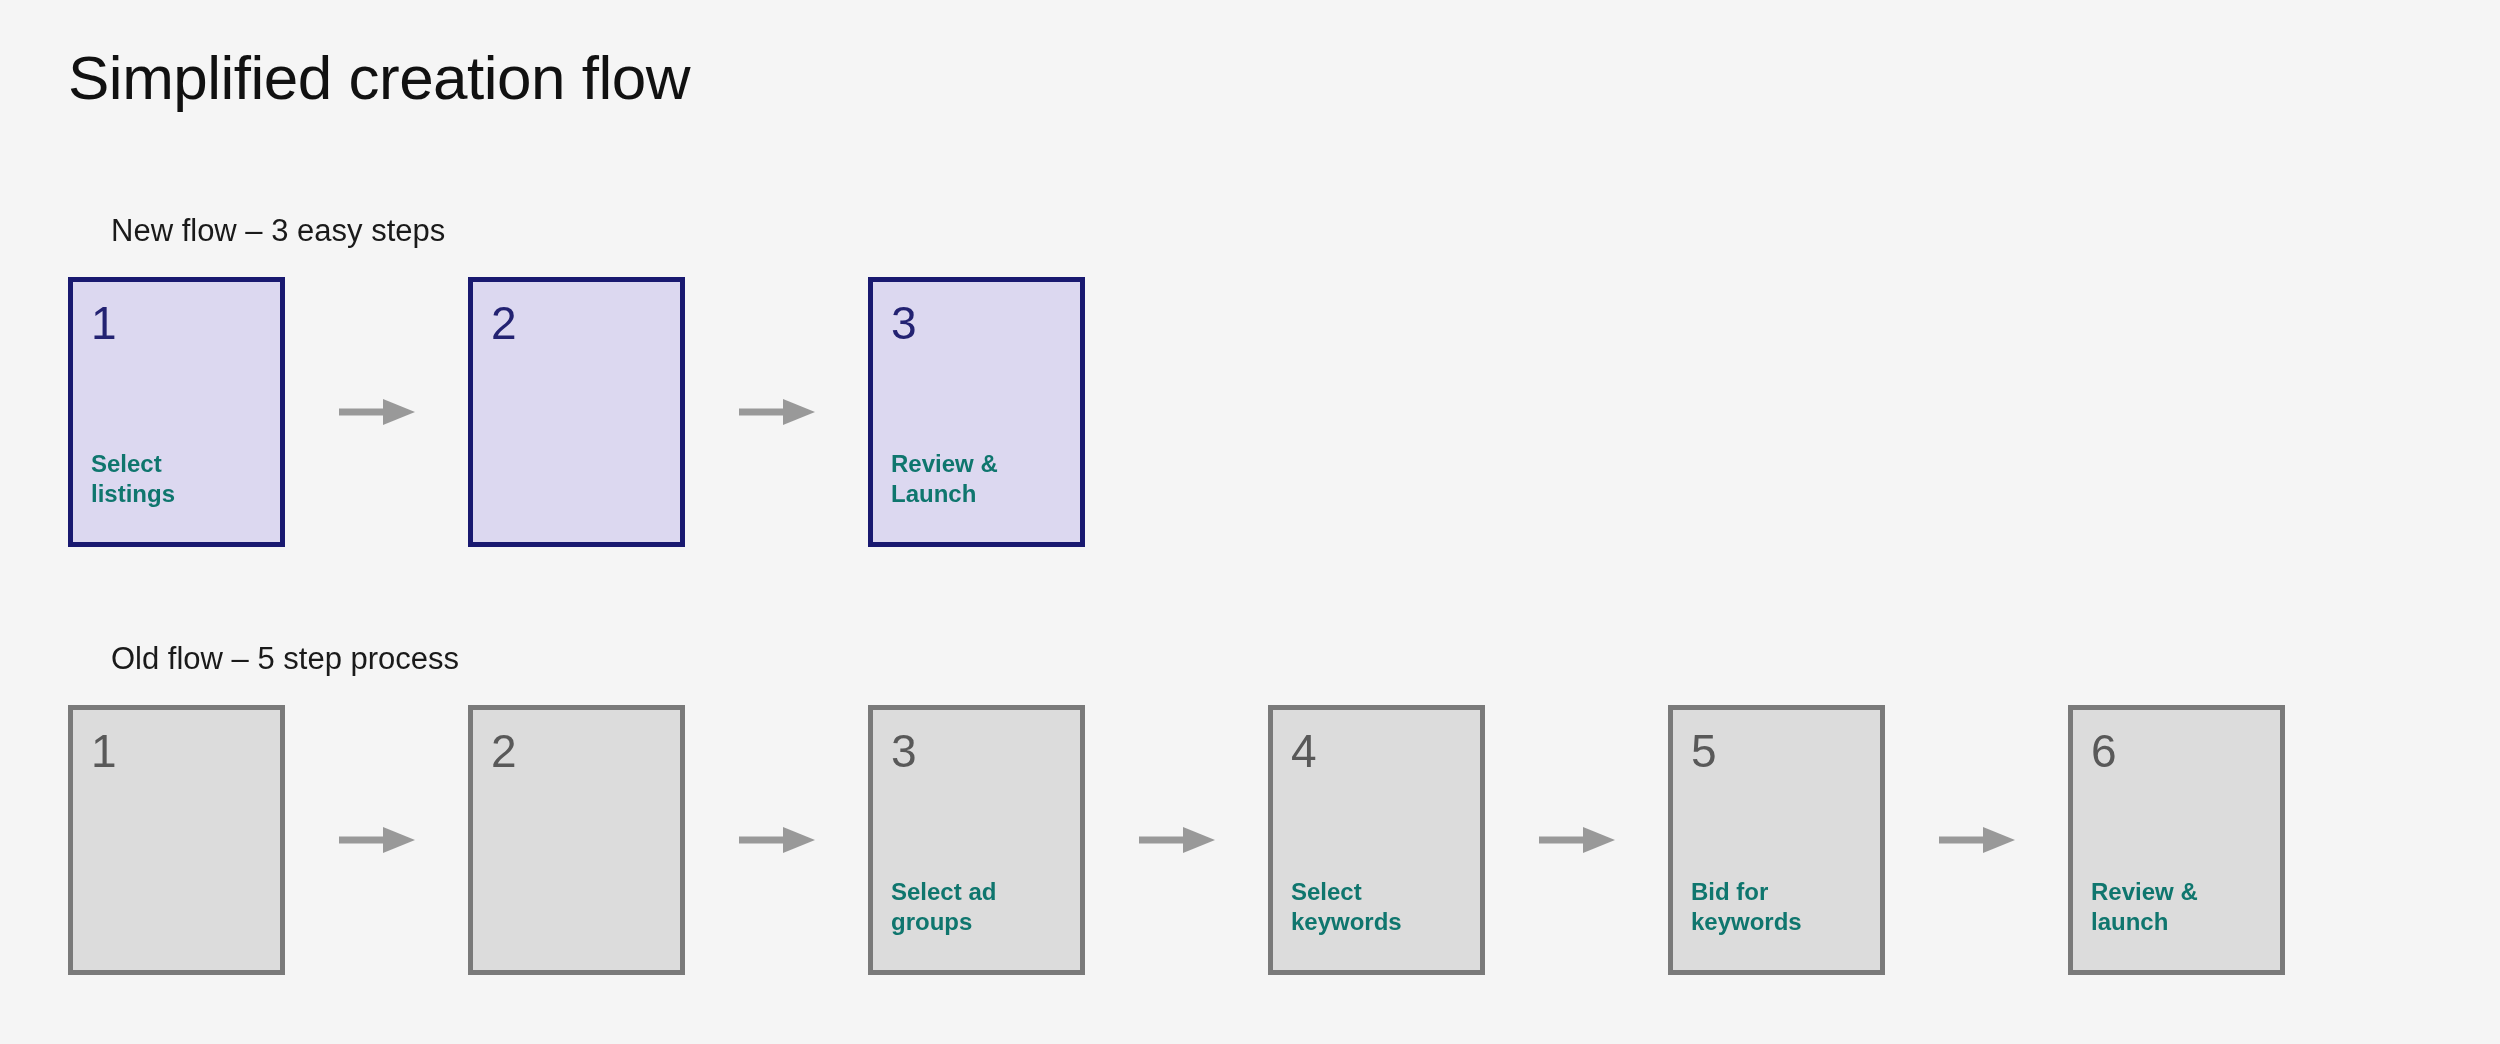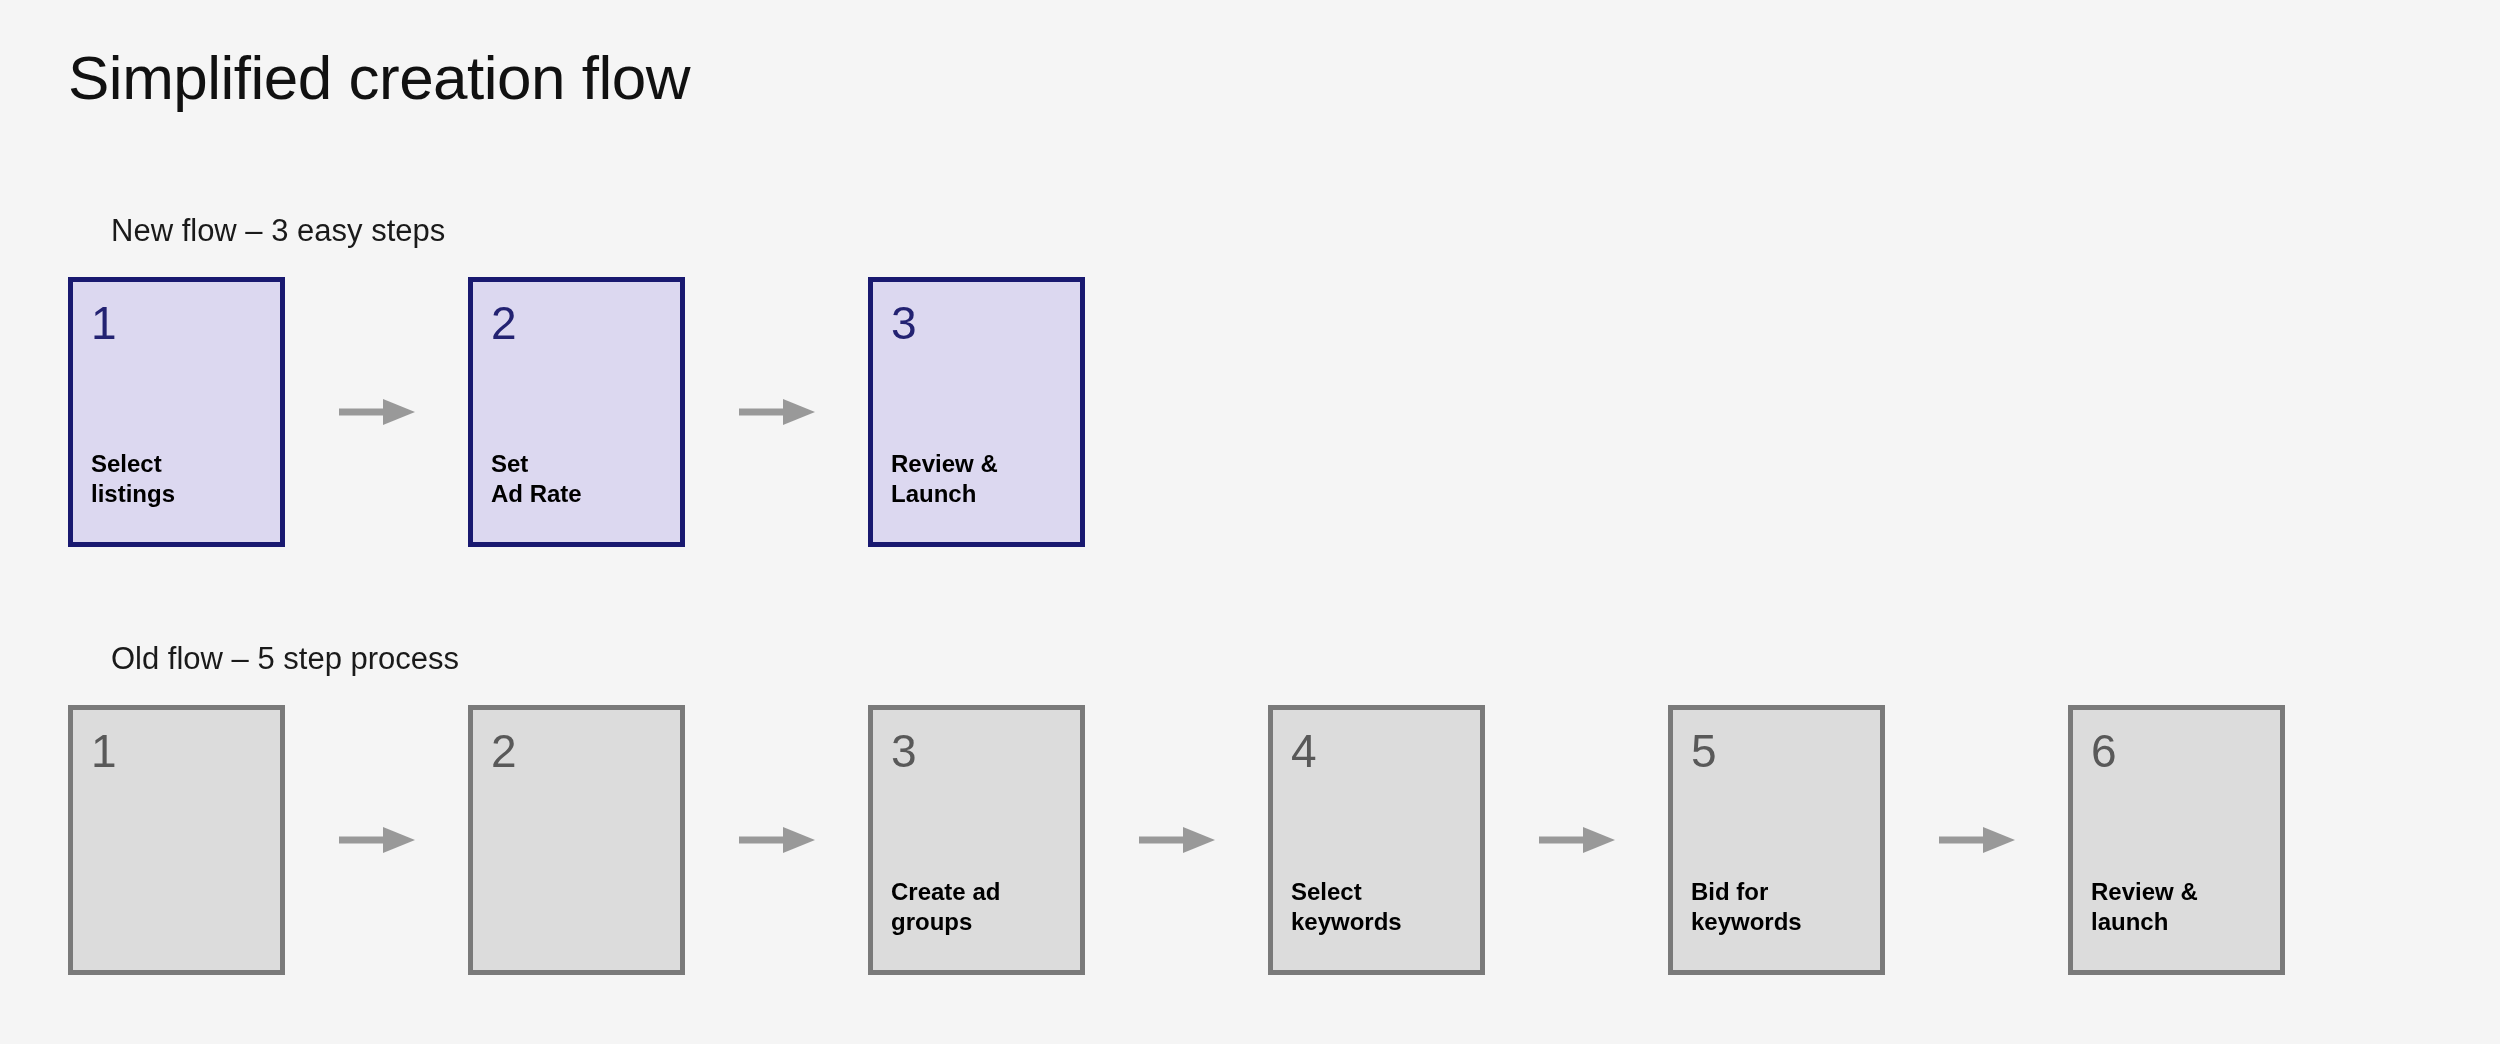--- a/index.html
+++ b/index.html
@@ -83,21 +83,21 @@
     padding: 18px 0 0 18px;
     letter-spacing: 0px;
   }
   .step-box.new .step-number { color: #232272; }
   .step-box.old .step-number { color: #595959; }
 
   .step-label {
     font-size: 24px;
     font-weight: 700;
     line-height: 1.28;
-    color: #000000;
+    color: #0f766e;
     padding: 0 14px 32px 18px;
     white-space: pre-line;
   }
 
   
   .arrow {
     flex: 0 0 auto;
     width: 183px;
     height: 270px;
     display: flex;
@@ -128,22 +128,20 @@
 
     <div class="arrow">
       <svg width="76" height="30" viewBox="0 0 76 30" aria-hidden="true">
         <rect x="0" y="11.5" width="50" height="7" fill="#999999"></rect>
         <polygon points="44,2 76,15 44,28" fill="#999999"></polygon>
       </svg>
     </div>
 
     <div class="step-box new">
       <div class="step-number">2</div>
-      <div class="step-label">Set
-Ad Rate</div>
     </div>
 
     <div class="arrow">
       <svg width="76" height="30" viewBox="0 0 76 30" aria-hidden="true">
         <rect x="0" y="11.5" width="50" height="7" fill="#999999"></rect>
         <polygon points="44,2 76,15 44,28" fill="#999999"></polygon>
       </svg>
     </div>
 
     <div class="step-box new">
@@ -175,21 +173,21 @@
 
     <div class="arrow">
       <svg width="76" height="30" viewBox="0 0 76 30" aria-hidden="true">
         <rect x="0" y="11.5" width="50" height="7" fill="#999999"></rect>
         <polygon points="44,2 76,15 44,28" fill="#999999"></polygon>
       </svg>
     </div>
 
     <div class="step-box old">
       <div class="step-number">3</div>
-      <div class="step-label">Create ad
+      <div class="step-label">Select ad
 groups</div>
     </div>
 
     <div class="arrow">
       <svg width="76" height="30" viewBox="0 0 76 30" aria-hidden="true">
         <rect x="0" y="11.5" width="50" height="7" fill="#999999"></rect>
         <polygon points="44,2 76,15 44,28" fill="#999999"></polygon>
       </svg>
     </div>
 

